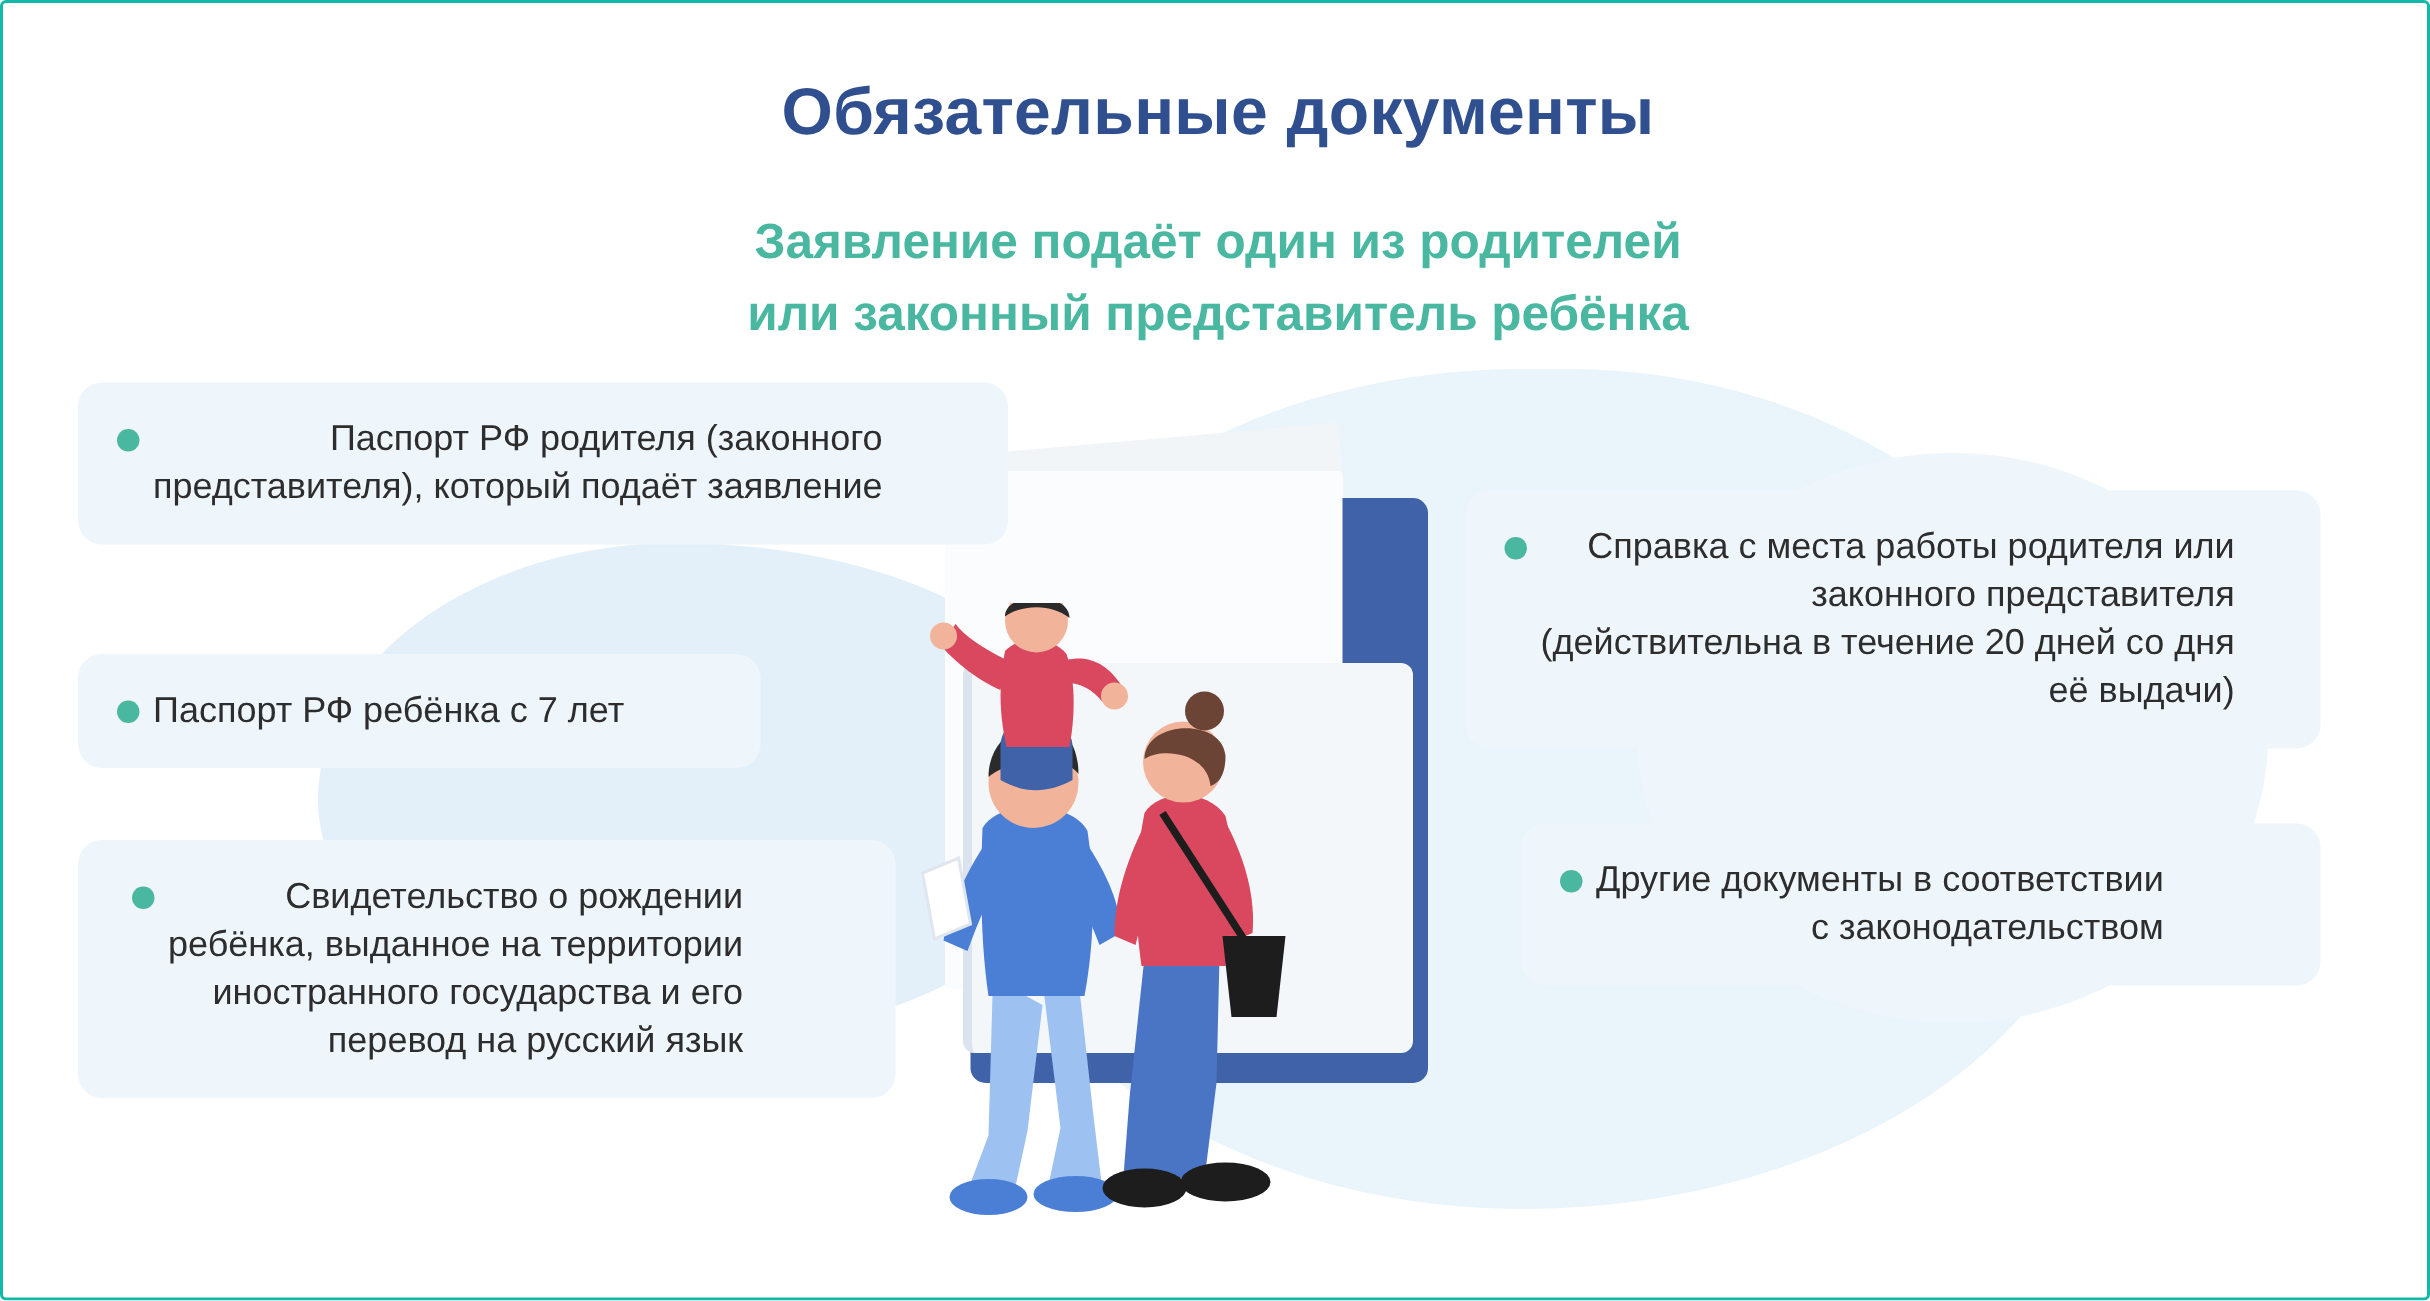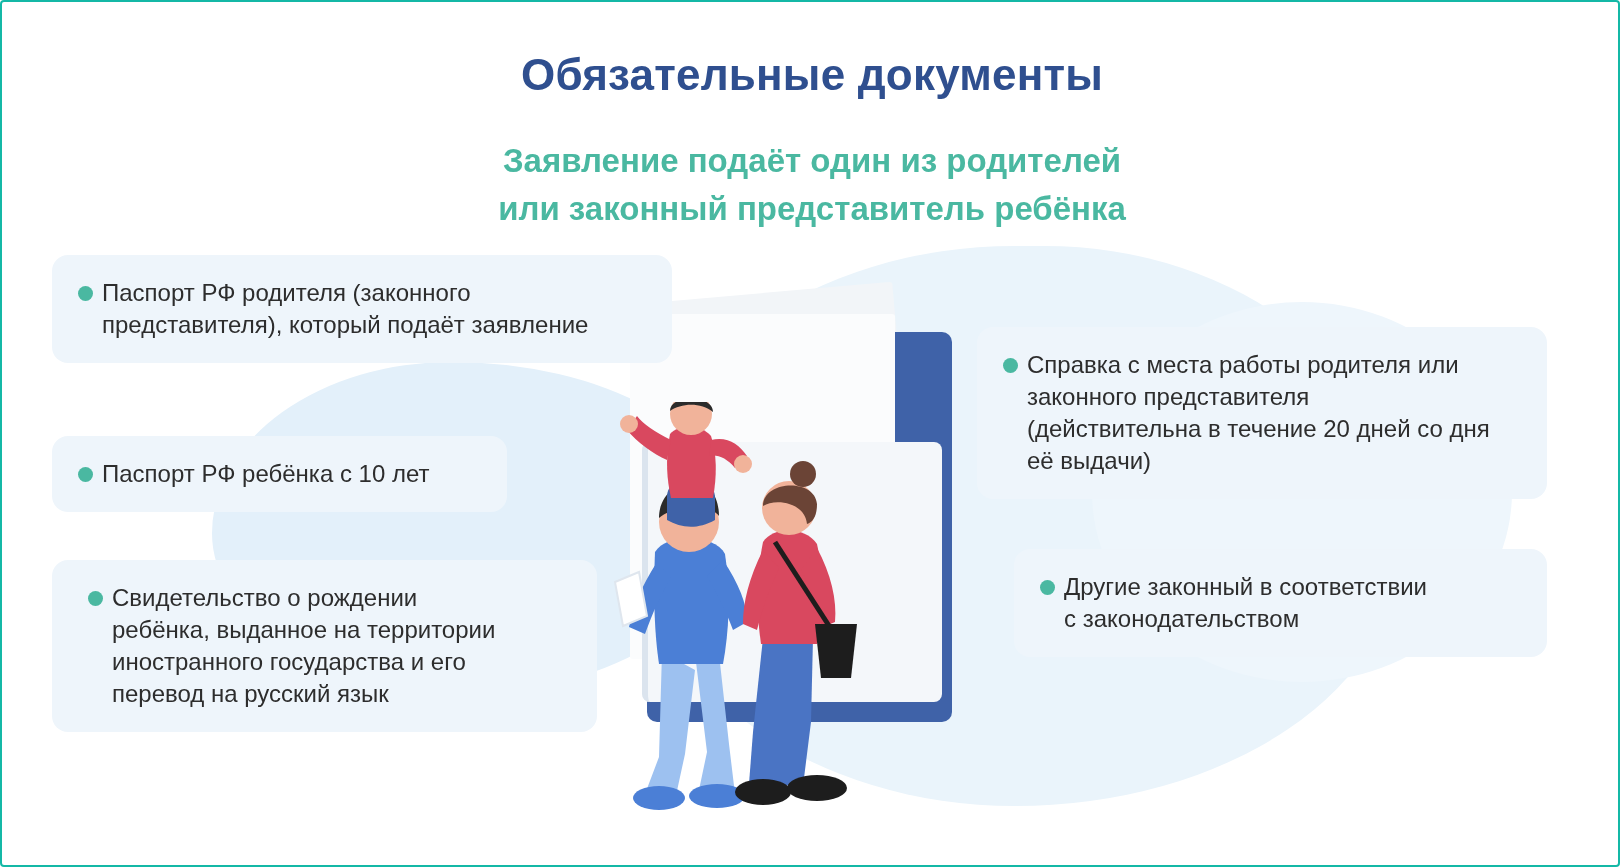--- a/index.html
+++ b/index.html
@@ -84,20 +84,21 @@
   .subtitle span { display: block; }
 
   
   .card {
     position: absolute;
     background: #eef5fb;
     border-radius: 16px;
     box-sizing: border-box;
     padding: 22px 28px 22px 26px;
     z-index: 4;
+    text-align: right;
   }
   .card .row {
     display: flex;
     align-items: flex-start;
   }
   .bullet {
     flex: 0 0 auto;
     width: 15px;
     height: 15px;
     border-radius: 50%;
@@ -255,21 +256,21 @@
     <div class="row">
       <span class="bullet"></span>
       <span class="card-text">Паспорт РФ родителя (законного
 представителя), который подаёт заявление</span>
     </div>
   </div>
 
   <div class="card" id="card-passport-child">
     <div class="row">
       <span class="bullet"></span>
-      <span class="card-text">Паспорт РФ ребёнка с 10 лет</span>
+      <span class="card-text">Паспорт РФ ребёнка с 7 лет</span>
     </div>
   </div>
 
   <div class="card" id="card-birth-cert">
     <div class="row">
       <span class="bullet"></span>
       <span class="card-text">Свидетельство о рождении
 ребёнка, выданное на территории
 иностранного государства и его
 перевод на русский язык</span>
@@ -282,18 +283,18 @@
       <span class="card-text">Справка с места работы родителя или
 законного представителя
 (действительна в течение 20 дней со дня
 её выдачи)</span>
     </div>
   </div>
 
   <div class="card" id="card-other-docs">
     <div class="row">
       <span class="bullet"></span>
-      <span class="card-text">Другие законный в соответствии
+      <span class="card-text">Другие документы в соответствии
 с законодательством</span>
     </div>
   </div>
 
 </div>
 
 </body></html>

